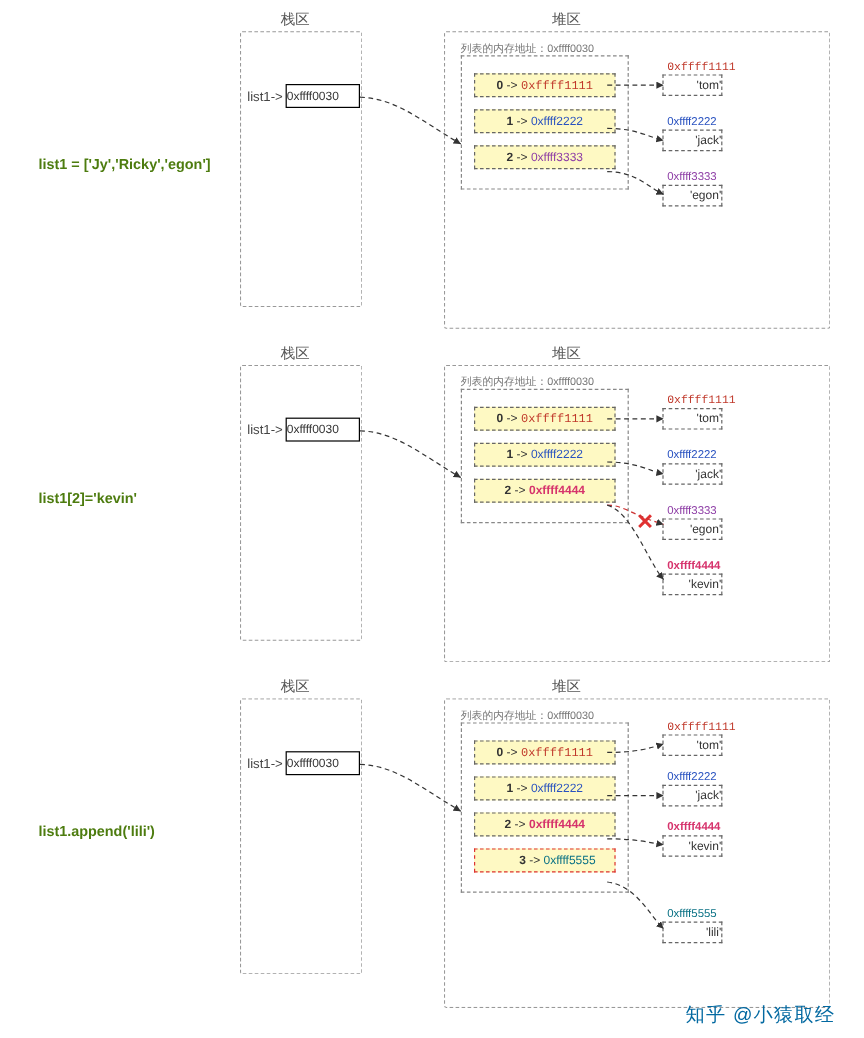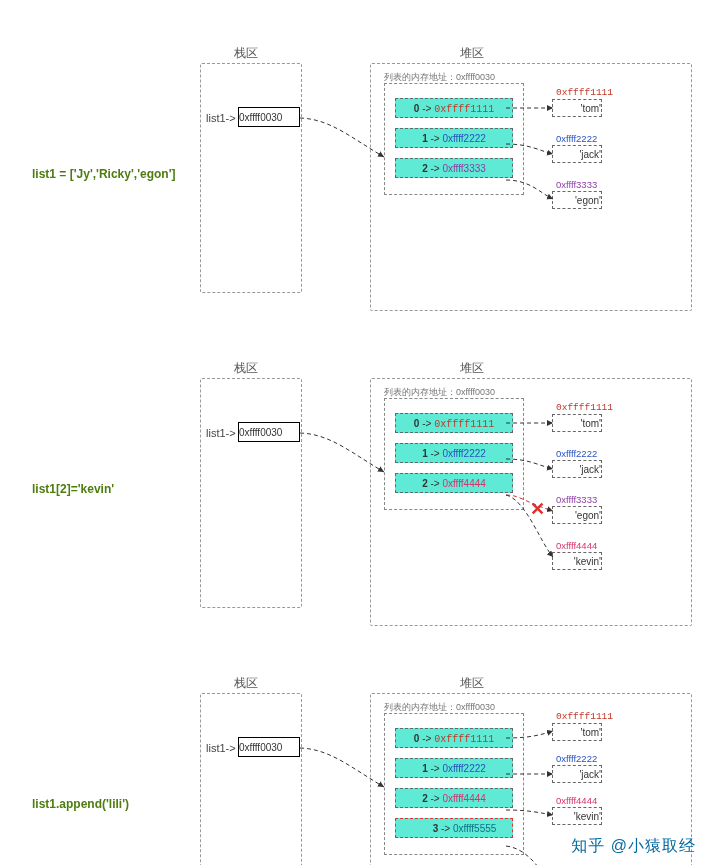--- a/index.html
+++ b/index.html
@@ -12,21 +12,20 @@
     font-family: "Segoe UI", Arial, sans-serif;
     font-size: 11px;
     color: #333;
     position: relative;
     overflow: hidden;
   }
   .panel {
     position: relative;
     height: 278px;
     width: 720px;
-    margin-top: 37px;
   }
   .title-stack, .title-heap {
     position: absolute;
     top: 8px;
     font-size: 12px;
     color: #555;
   }
   .title-stack { left: 234px; }
   .title-heap  { left: 460px; }
 
@@ -95,28 +94,28 @@
   }
   .slot {
     width: 118px;
     height: 20px;
     margin: 6px auto 10px auto;
     border: 1px dashed #666;
     text-align: center;
     line-height: 19px;
     font-size: 10px;
     position: relative;
-    background: #5eead4;
+    background: #fef9c3;
   }
   .slot.new { border-color: #d33; padding-left: 21px; }
   .slot .idx { font-weight: bold; }
   .addr-red    { color: #c0392b; font-family: Liberation Mono, monospace; }
   .addr-blue   { color: #2952c0; }
   .addr-purple { color: #8e3ea6; }
-  .addr-pink   { color: #d6336c; }
+  .addr-pink   { color: #d6336c; font-weight: bold; }
   .addr-cyan   { color: #0b7285; }
 
   .val-group {
     position: absolute;
     left: 552px;
     width: 120px;
   }
   .val-addr {
     height: 12px;
     font-size: 9.5px;

